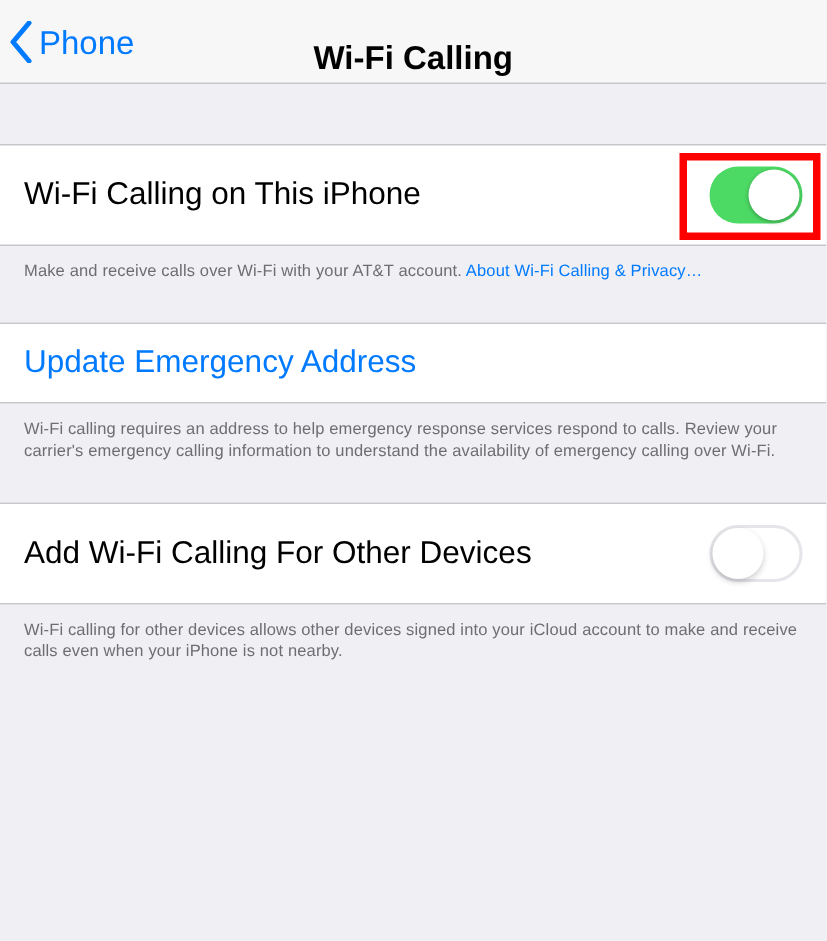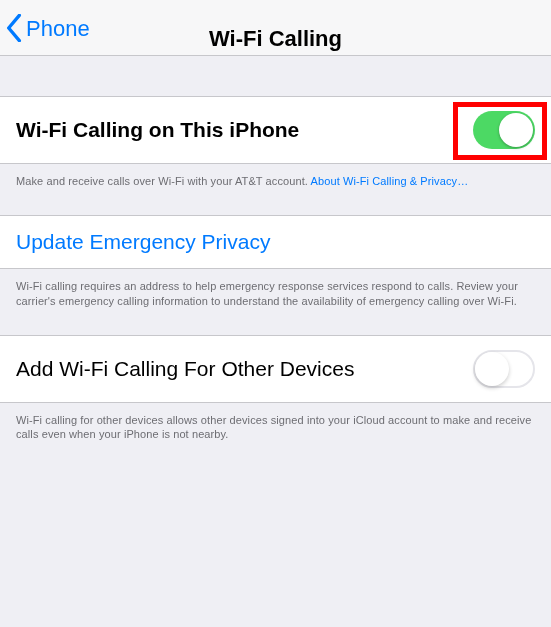--- a/index.html
+++ b/index.html
@@ -85,21 +85,21 @@
     }
     .toggle.on { background: #4cd964; }
     .toggle.on .knob { right: 2px; }
     .toggle.off { background: #fff; border: 2px solid #e5e5ea; }
     .toggle.off .knob { left: 0px; top: 0px; width: 34px; height: 34px; box-shadow: 0 2px 4px rgba(0,0,0,0.2); }
     .highlight-box {
       position: absolute;
       border: 5px solid #ff0000;
       pointer-events: none;
     }
-    .cell-wrap { position: relative; font-weight: bold; }
+    .cell-wrap { position: relative; }
     .section-gap { height: 10px; }
   </style>
 </head>
 <body>
 
 <div class="navbar">
   <div class="back">
     <svg viewBox="0 0 12 21">
       <polyline points="10,1 2,10.5 10,20" fill="none" stroke="#007aff" stroke-width="2.5" stroke-linecap="round" stroke-linejoin="round"></polyline>
     </svg>
@@ -122,21 +122,21 @@
 
 <div class="footer">
   <span>Make and receive calls over Wi-Fi with your AT&amp;T account.</span>
   <span> </span>
   <span class="link">About Wi-Fi Calling &amp; Privacy…</span>
 </div>
 
 <div class="section-gap"></div>
 
 <div class="link-cell">
-  <span>Update Emergency Privacy</span>
+  <span>Update Emergency Address</span>
 </div>
 
 <div class="footer">
   <span>Wi-Fi calling requires an address to help emergency response services respond to calls. Review your carrier's emergency calling information to understand the availability of emergency calling over Wi-Fi.</span>
 </div>
 
 <div class="section-gap"></div>
 
 <div class="cell">
   <span>Add Wi-Fi Calling For Other Devices</span>

